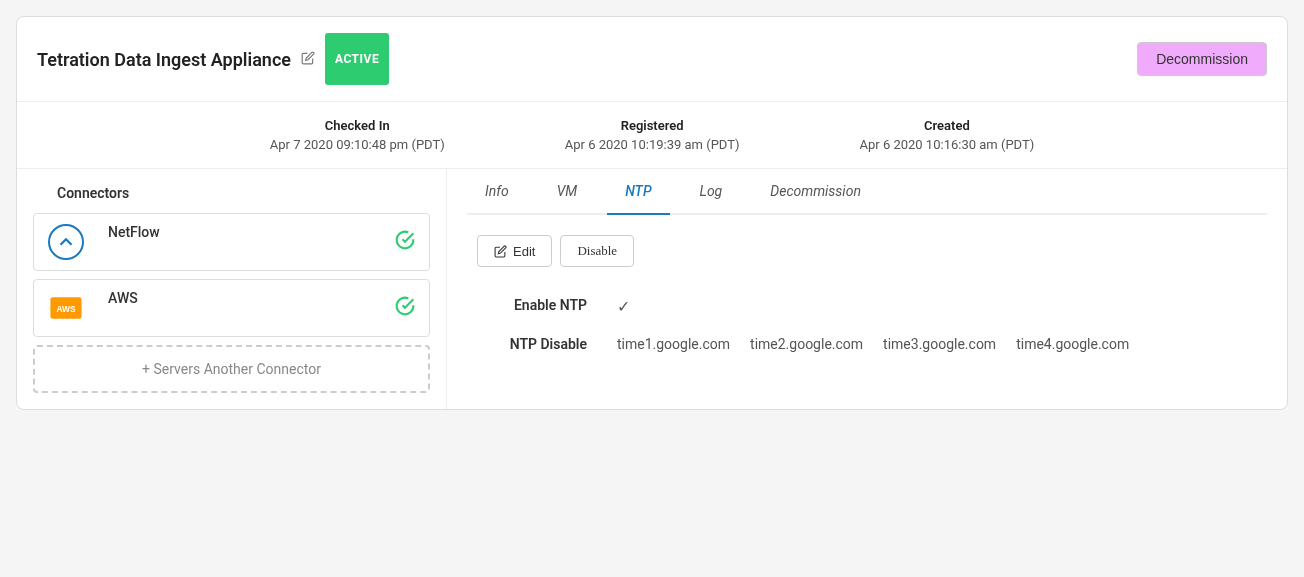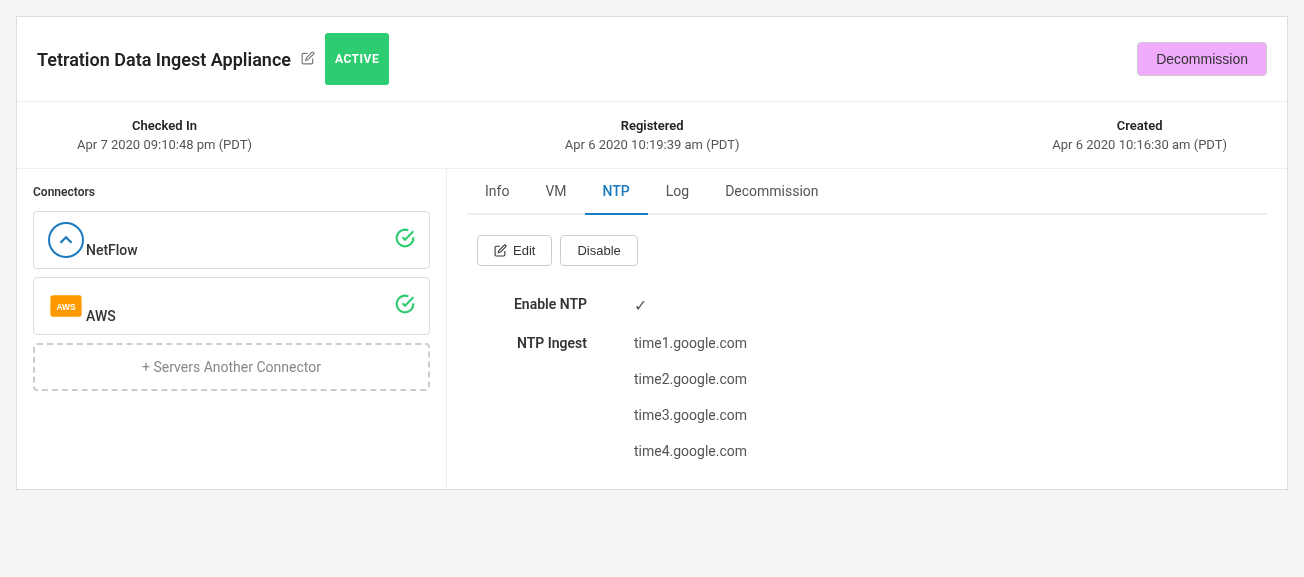--- a/index.html
+++ b/index.html
@@ -5,21 +5,21 @@
     * { box-sizing: border-box; margin: 0; padding: 0; }
     body {
       font-family: -apple-system, BlinkMacSystemFont, 'Segoe UI', Roboto, sans-serif;
       background: #f5f5f5;
       color: #333;
       font-size: 14px;
     }
     .main-card {
       background: #fff;
       border: 1px solid #ddd;
-      border-radius: 0;
+      border-radius: 8px;
       margin: 16px;
     }
     .header {
       display: flex;
       align-items: center;
       justify-content: space-between;
       padding: 16px 20px;
       border-bottom: 1px solid #eee;
     }
     .header-left {
@@ -50,22 +50,22 @@
       border: 1px solid #ccc;
       background: #f0abfc;
       color: #333;
       padding: 8px 18px;
       border-radius: 4px;
       cursor: pointer;
       font-size: 14px;
     }
     .stats-row {
       display: flex;
-      justify-content: space-between;
-      gap: 17px;
+      justify-content: center;
+      gap: 0;
       padding: 16px 0;
       border-bottom: 1px solid #eee;
     }
     .stat-item {
       text-align: center;
       padding: 0 60px;
     }
     .stat-label {
       font-weight: 600;
       font-size: 13px;
@@ -80,39 +80,40 @@
       display: flex;
     }
     .sidebar {
       width: 430px;
       min-width: 430px;
       padding: 16px;
       border-right: 1px solid #eee;
     }
     .sidebar-title {
       font-weight: 600;
-      font-size: 12px;
+      font-size: 14px;
       color: #333;
       margin-bottom: 12px;
+      margin-left: 24px;
     }
     .connector-item {
       display: flex;
       align-items: center;
       justify-content: space-between;
       border: 1px solid #ddd;
       border-radius: 4px;
       padding: 10px 14px;
       margin-bottom: 8px;
       background: #fff;
       cursor: pointer;
     }
     .connector-left {
       display: flex;
-      align-items: flex-end;
-      gap: 2px;
+      align-items: flex-start;
+      gap: 24px;
     }
     .connector-icon {
       width: 36px;
       height: 36px;
       display: flex;
       align-items: center;
       justify-content: center;
       border-radius: 50%;
       border: 2px solid #1a7abf;
       font-size: 18px;
@@ -139,24 +140,25 @@
       color: #888;
       cursor: pointer;
       margin-top: 4px;
     }
     .main-panel {
       flex: 1;
       padding: 0 20px;
     }
     .tabs {
       display: flex;
-      gap: 0;
+      gap: 12px;
       border-bottom: 2px solid #eee;
       padding: 0;
       margin-bottom: 0;
+      font-style: italic;
     }
     .tab {
       padding: 14px 18px;
       cursor: pointer;
       color: #555;
       font-size: 14px;
       border-bottom: 2px solid transparent;
       margin-bottom: -2px;
       text-decoration: none;
     }
@@ -187,45 +189,45 @@
       gap: 6px;
     }
     .disable-btn {
       border: 1px solid #ccc;
       background: #fff;
       color: #333;
       padding: 7px 16px;
       border-radius: 4px;
       cursor: pointer;
       font-size: 13px;
+      font-family: Liberation Serif, serif;
     }
     .ntp-field {
       display: flex;
       align-items: flex-start;
       padding: 10px 0;
-      gap: 47px;
+      gap: 30px;
     }
     .ntp-label {
       font-weight: 600;
       font-size: 14px;
       color: #333;
       min-width: 110px;
       text-align: right;
     }
     .check-mark {
       color: #555;
       font-size: 16px;
     }
     .ntp-servers-list {
       display: flex;
       gap: 20px;
       flex-wrap: wrap;
       color: #555;
       font-size: 14px;
-      flex-direction: column;
     }
   </style>
 </head>
 <body>
 
 <div class="main-card">
 
   <div class="header">
     <div class="header-left">
       <span class="app-title">Tetration Data Ingest Appliance</span>
@@ -323,21 +325,21 @@
           </button>
           <button class="disable-btn">Disable</button>
         </div>
 
         <div class="ntp-field">
           <span class="ntp-label">Enable NTP</span>
           <span class="check-mark">✓</span>
         </div>
 
         <div class="ntp-field">
-          <span class="ntp-label">NTP Ingest</span>
+          <span class="ntp-label">NTP Disable</span>
           <div class="ntp-servers-list">
             <span>time1.google.com</span>
             <span>time2.google.com</span>
             <span>time3.google.com</span>
             <span>time4.google.com</span>
           </div>
         </div>
       </div>
     </div>
   </div>

